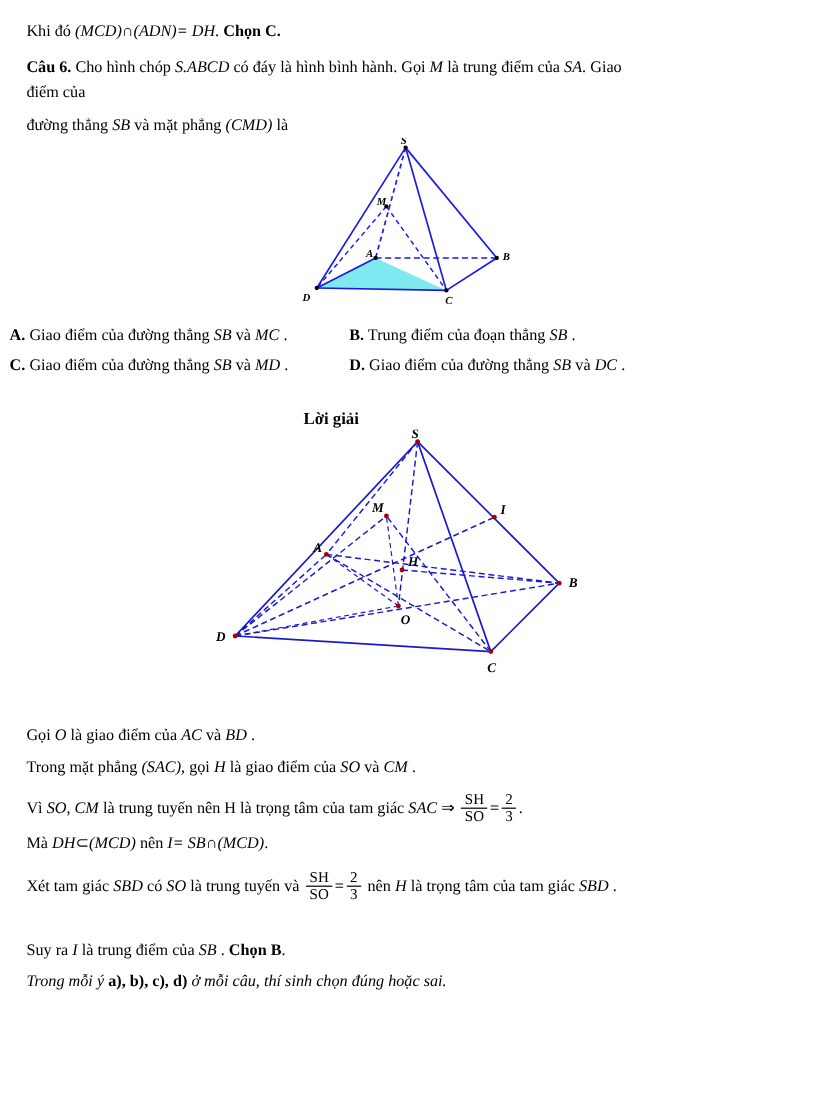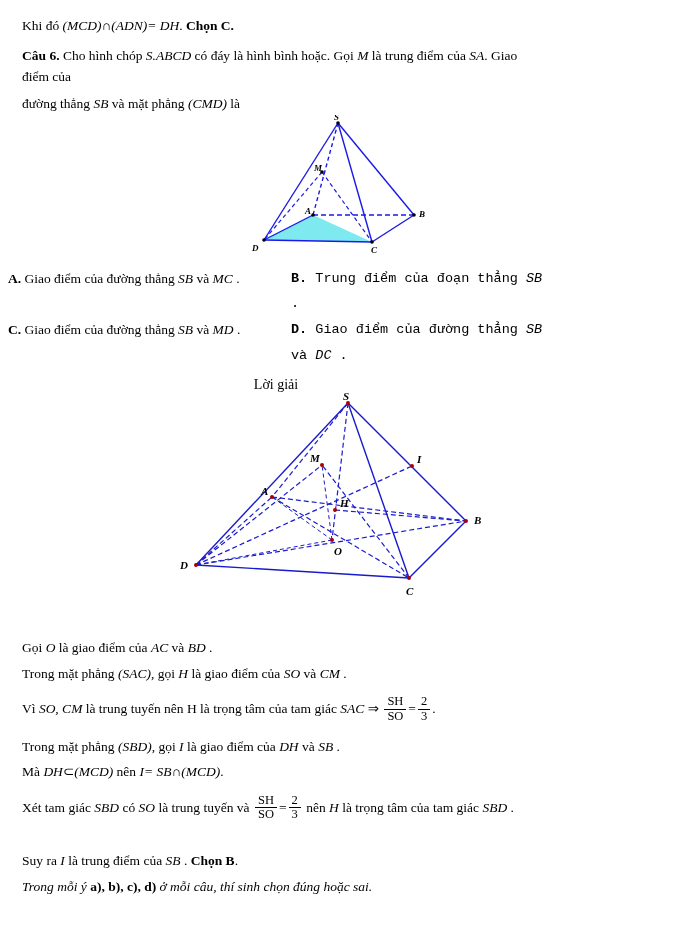--- a/index.html
+++ b/index.html
@@ -44,46 +44,46 @@
 
   .answers {
     padding: 0 8px;
     margin-top: 6px;
   }
   .ans-row {
     display: flex;
     line-height: 1.9;
   }
   .ans-col { width: 50%; }
-  .ans-col.b { padding-left: 30px; font-family: Liberation Mono, monospace; }
+  .ans-col.b { padding-left: 30px; }
 
   .fig1 { position: relative; width: 680px; height: 145px; }
   .fig2 { position: relative; width: 680px; height: 240px; }
 
   svg { display: block; }
 
   .loigiai {
     text-align: center;
-    font-weight: normal;
-    margin-top: 9px;
+    font-weight: bold;
+    margin-top: 25px;
     font-size: 14px;
   }
   .para { padding: 0 22px; line-height: 1.6; margin-top: 4px; }
 </style>
 </head>
 <body>
 
 <div class="page">
 
   <div class="line" style="padding-top:16px">
     <span>Khi đó </span><span class="mi">(MCD)</span><span>∩</span><span class="mi">(ADN)</span><span class="mi">= DH</span><span>. </span><span class="bold">Chọn C.</span>
   </div>
 
   <div class="line" style="margin-top:9px">
-    <span class="bold">Câu 6.</span><span> Cho hình chóp </span><span class="mi">S.ABCD</span><span> có đáy là hình bình hoặc. Gọi </span><span class="mi">M</span><span> là trung điểm của </span><span class="mi">SA</span><span>. Giao điểm của</span>
+    <span class="bold">Câu 6.</span><span> Cho hình chóp </span><span class="mi">S.ABCD</span><span> có đáy là hình bình hành. Gọi </span><span class="mi">M</span><span> là trung điểm của </span><span class="mi">SA</span><span>. Giao điểm của</span>
   </div>
   <div class="line" style="margin-top:6px">
     <span>đường thẳng </span><span class="mi">SB</span><span> và mặt phẳng </span><span class="mi">(CMD)</span><span> là</span>
   </div>
 
   <div class="fig1">
     <svg width="680" height="145" viewBox="0 0 680 145">
 
       <polygon points="338,5 264,125 372,127" fill="#7FE9F0" opacity="0.0"></polygon>
 
@@ -202,23 +202,20 @@
   <div class="para">
     <span>Trong mặt phẳng </span><span class="mi">(SAC)</span><span>, gọi </span><span class="mi">H</span><span> là giao điểm của </span><span class="mi">SO</span><span> và </span><span class="mi">CM</span><span> .</span>
   </div>
 
   <div class="para" style="margin-top:12px">
     <span>Vì </span><span class="mi">SO, CM</span><span> là trung tuyến nên H là trọng tâm của tam giác </span><span class="mi">SAC</span>
     <span>⇒</span>
     <span class="frac"><span class="num">SH</span><span class="den">SO</span></span><span>=</span><span class="frac"><span class="num">2</span><span class="den">3</span></span><span>.</span>
   </div>
 
-  <div class="para" style="margin-top:12px">
-    <span>Trong mặt phẳng </span><span class="mi">(SBD)</span><span>, gọi </span><span class="mi">I</span><span> là giao điểm của </span><span class="mi">DH</span><span> và </span><span class="mi">SB</span><span> .</span>
-  </div>
 
   <div class="para">
     <span>Mà </span><span class="mi">DH</span><span>⊂</span><span class="mi">(MCD)</span><span> nên </span><span class="mi">I</span><span class="mi">= SB</span><span>∩</span><span class="mi">(MCD)</span><span>.</span>
   </div>
 
   <div class="para" style="margin-top:12px">
     <span>Xét tam giác </span><span class="mi">SBD</span><span> có </span><span class="mi">SO</span><span> là trung tuyến và </span><span class="frac"><span class="num">SH</span><span class="den">SO</span></span><span>=</span><span class="frac"><span class="num">2</span><span class="den">3</span></span><span> nên </span><span class="mi">H</span><span> là trọng tâm của tam giác </span><span class="mi">SBD</span><span> .</span>
   </div>
 
   <div class="para" style="margin-top:28px">

